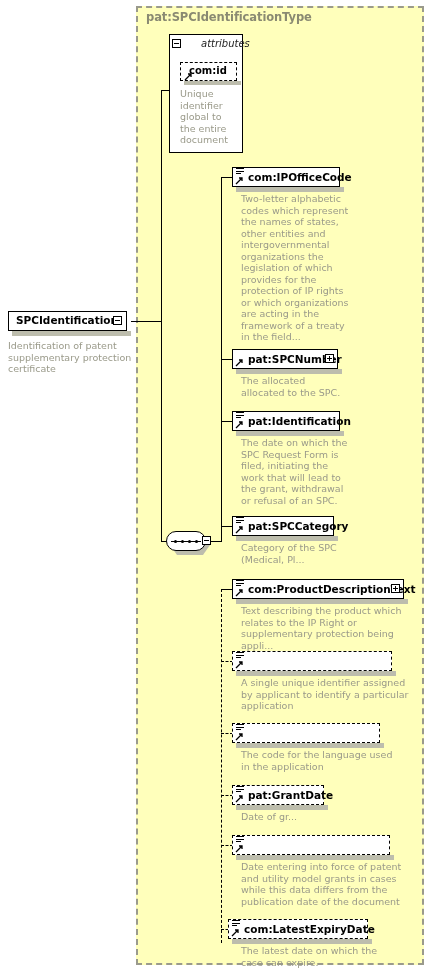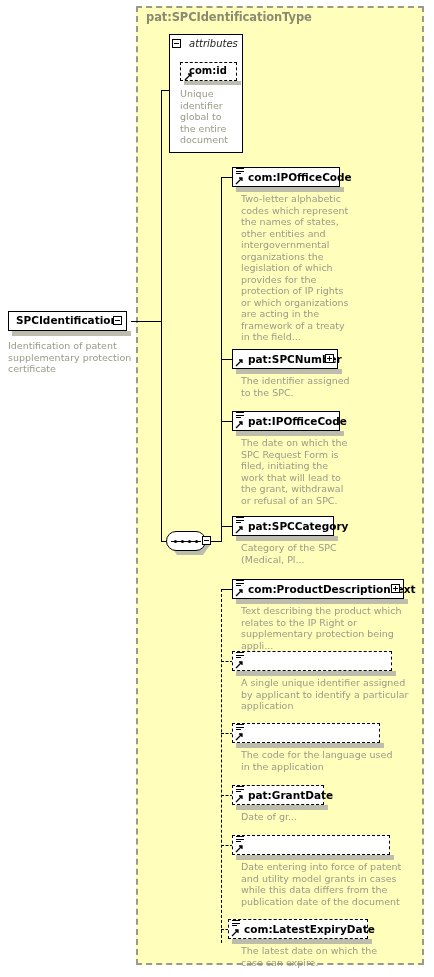--- a/index.html
+++ b/index.html
@@ -58,21 +58,21 @@
     border: 1px solid #000000;
     border-bottom: none;
     box-sizing: border-box;
   }
   .attr-head {
     position: absolute;
     left: 172px;
     top: 36px;
     display: flex;
     align-items: center;
-    gap: 8px;
+    gap: 20px;
     height: 15px;
   }
   .minus-box {
     width: 9px;
     height: 9px;
     border: 1px solid #000;
     background: #fff;
     position: relative;
     box-sizing: border-box;
     flex: 0 0 auto;
@@ -420,37 +420,37 @@
   <div class="eshadow" style="width:106px;"></div>
   <div class="ebox" style="width:106px;"></div>
   <span class="arrow-icon">
     <svg width="9" height="9" viewBox="0 0 9 9">
         <path d="M1 8 L7 2 M4 2 L7 2 L7 5" stroke="#000" stroke-width="1.3" fill="none"></path>
       </svg>
   </span>
   <span class="elabel">pat:SPCNumber</span>
   <span class="plus-box eplus" style="left:93px;"></span>
 </div>
-<div class="edoc" style="left:241px; top:375px; width:110px;">The identifier assigned to the SPC.</div>
+<div class="edoc" style="left:241px; top:375px; width:110px;">The allocated allocated to the SPC.</div>
 
 <div class="hline" style="left:221px; top:421px; width:12px;"></div>
 <div class="elem" style="left:232px; top:411px; width:108px;">
   <div class="eshadow" style="width:108px;"></div>
   <div class="ebox" style="width:108px;"></div>
   <span class="lines-icon">
       <i></i>
       <i></i>
       <i></i>
     </span>
   <span class="arrow-icon">
     <svg width="9" height="9" viewBox="0 0 9 9">
         <path d="M1 8 L7 2 M4 2 L7 2 L7 5" stroke="#000" stroke-width="1.3" fill="none"></path>
       </svg>
   </span>
-  <span class="elabel">pat:IPOfficeCode</span>
+  <span class="elabel">pat:Identification</span>
 </div>
 <div class="edoc" style="left:241px; top:437px; width:112px;">The date on which the SPC Request Form is filed, initiating the work that will lead to the grant, withdrawal or refusal of an SPC.</div>
 
 <div class="hline" style="left:221px; top:526px; width:12px;"></div>
 <div class="elem" style="left:232px; top:516px; width:102px;">
   <div class="eshadow" style="width:102px;"></div>
   <div class="ebox" style="width:102px;"></div>
   <span class="lines-icon">
       <i></i>
       <i></i>

